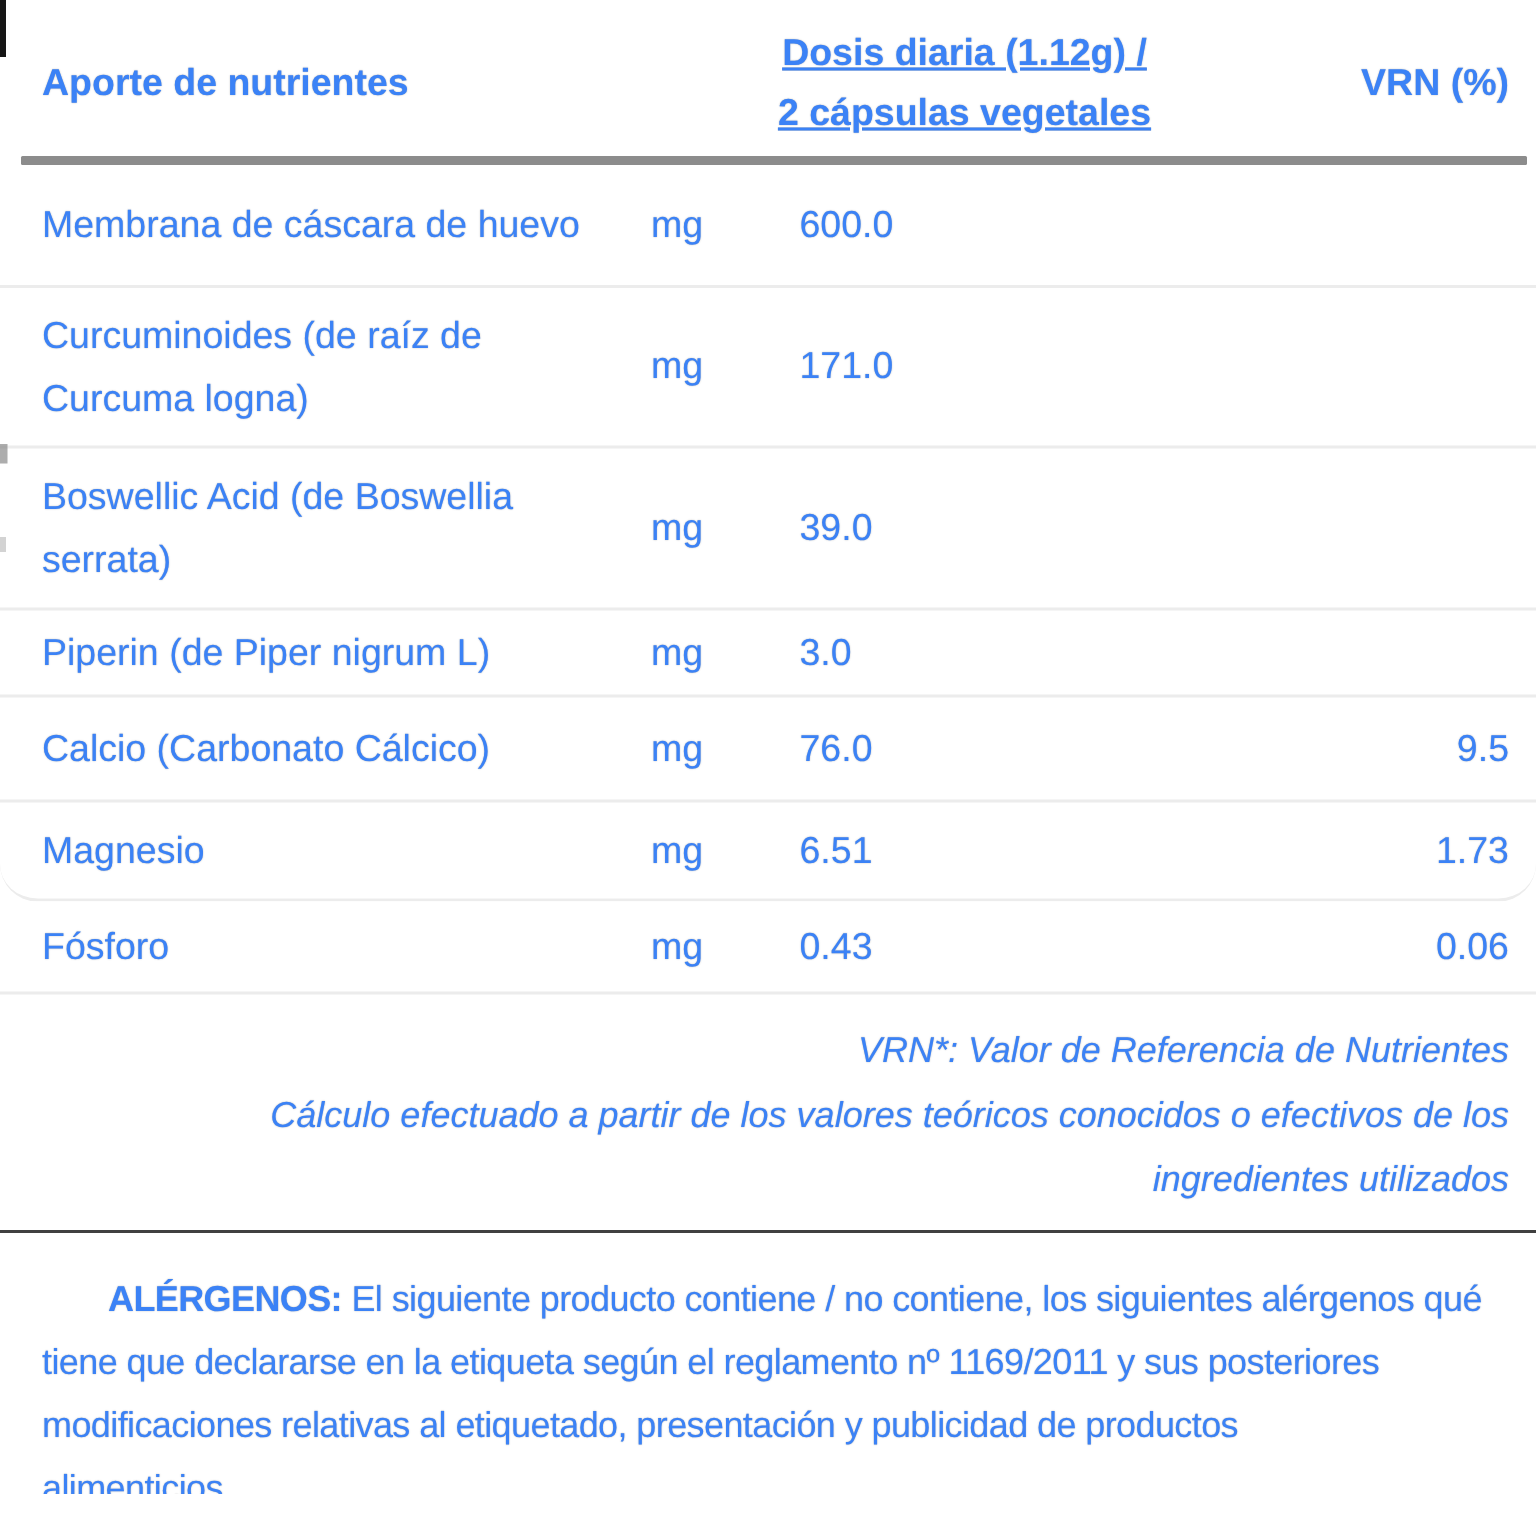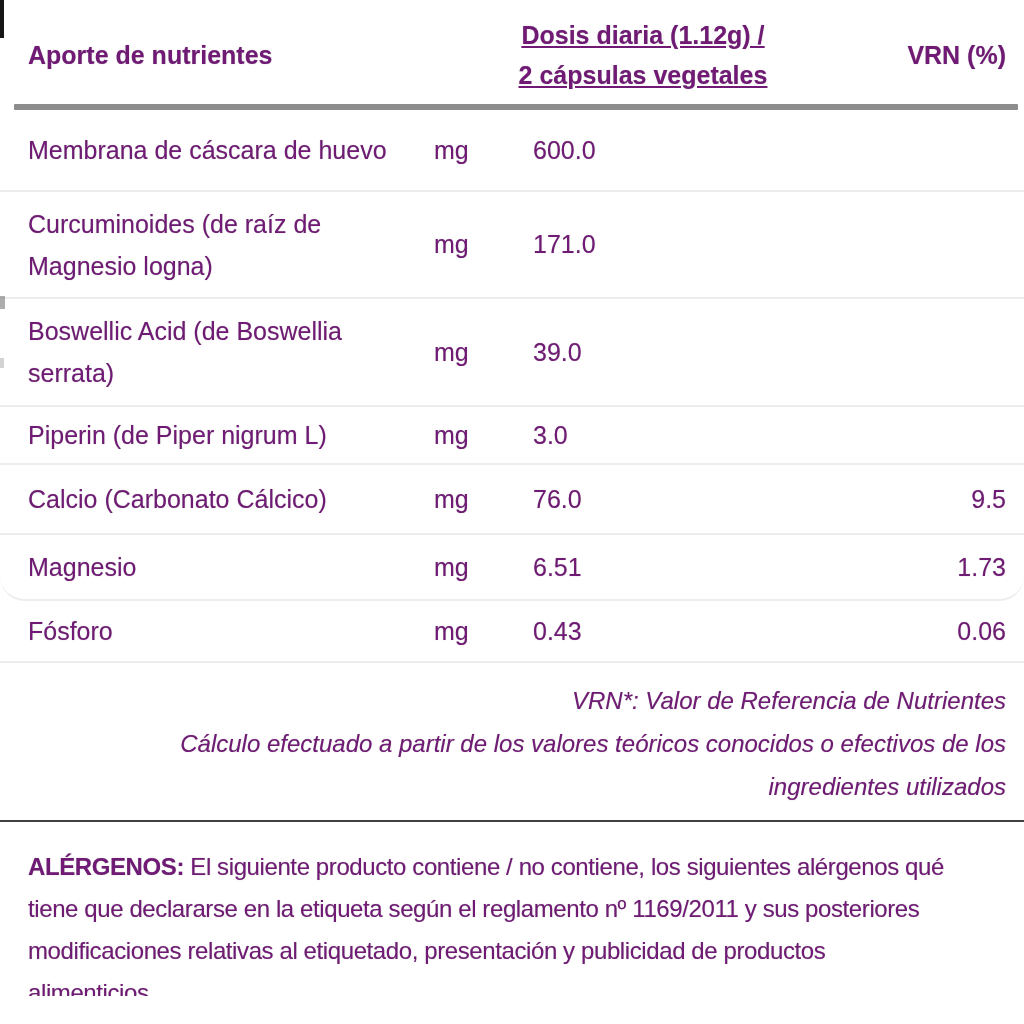--- a/index.html
+++ b/index.html
@@ -1,21 +1,21 @@
 <!DOCTYPE html>
 <html><head>
 <meta charset="utf-8">
 <style>
   html,body{margin:0;padding:0;background:#ffffff;}
   .sheet{
     position:relative;
     width:1024px;height:996px;
     background:#ffffff;
     font-family:"Liberation Sans", sans-serif;
-    color:#701a75;
+    color:#3b82f6;
     overflow:hidden;
     text-shadow:0 0 1px rgba(70,70,70,.45);
     filter:blur(.3px);
   }
   
   .t-header{
     display:grid;
     grid-template-columns:390px 450px 1fr;
     align-items:center;
     height:104px;
@@ -65,21 +65,21 @@
   }
   
   .allergens{
     padding:24px 18px 0 28px;
     font-size:24px;
     line-height:42px;
     letter-spacing:-0.4px;
     text-align:left;
   }
   .allergens .line{white-space:nowrap;overflow:hidden;}
-  .allergens .bold{font-weight:bold;}
+  .allergens .bold{font-weight:bold;margin-left:44px;}
   
   .artifact-corner{position:absolute;left:0;top:0;width:4px;height:38px;background:#161616;}
   .artifact-edge1{position:absolute;left:0;top:296px;width:5px;height:13px;background:#8a8a8a;opacity:.7;}
   .artifact-edge2{position:absolute;left:0;top:358px;width:4px;height:10px;background:#b5b5b5;opacity:.6;}
   .artifact-bottom{
     position:absolute;left:25px;top:1018px;width:150px;height:5px;
     background:repeating-linear-gradient(90deg,#7d7d7d 0 12px,transparent 12px 20px);
     opacity:.8;border-radius:2px;
   }
 </style>
@@ -105,21 +105,21 @@
       <div></div>
     </div>
     <div class="c-unit">mg</div>
     <div class="c-dose">600.0</div>
     <div class="c-vrn"></div>
   </div>
 
   <div class="t-row row-2">
     <div class="c-name">
       <div>Curcuminoides (de raíz de</div>
-      <div>Magnesio logna)</div>
+      <div>Curcuma logna)</div>
     </div>
     <div class="c-unit">mg</div>
     <div class="c-dose">171.0</div>
     <div class="c-vrn"></div>
   </div>
 
   <div class="t-row row-3">
     <div class="c-name">
       <div>Boswellic Acid (de Boswellia</div>
       <div>serrata)</div>

